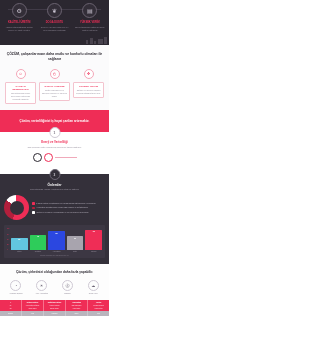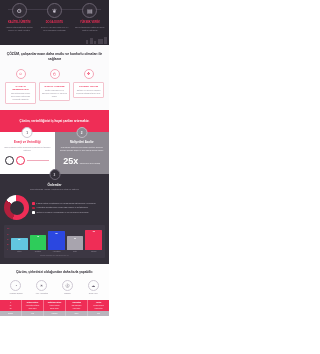--- a/index.html
+++ b/index.html
@@ -175,29 +175,20 @@
     <div class="half lft">
       <div class="step">1</div>
       <h3>Enerji ve Verimliliği</h3>
       <p>Ofis içerisinde doğru planlanmış çözümlerle tasarruf sağlanır.</p>
       <div class="rings">
         <div class="ring"></div>
         <div class="ring pk"></div>
         <div class="ringline"></div>
       </div>
     </div>
-    <div class="half rgt">
-      <div class="step">2</div>
-      <h3>Maliyetleri Azaltır</h3>
-      <p>Uygulanan sistemler sayesinde işletme giderleri belirgin şekilde düşer ve geri dönüş süresi kısalır.</p>
-      <div class="bigstat">
-        <span class="n">25x</span>
-        <span class="u">daha hızlı geri dönüş</span>
-      </div>
-    </div>
   </div>
 
   <div class="sec s5">
     <div class="stepw">3</div>
     <h3>Önlemler</h3>
     <p class="sub">Ofis ortamında yapılan iyileştirmelerin etkisi ve dağılımı</p>
 
     <div class="donutrow">
       <div class="donut" id="donut" style="background: conic-gradient(rgb(239, 45, 86) 0deg, rgb(239, 45, 86) 198deg, rgb(178, 31, 60) 198deg, rgb(178, 31, 60) 306deg, rgb(255, 255, 255) 306deg, rgb(255, 255, 255) 360deg);">
         <div class="hole"></div>

